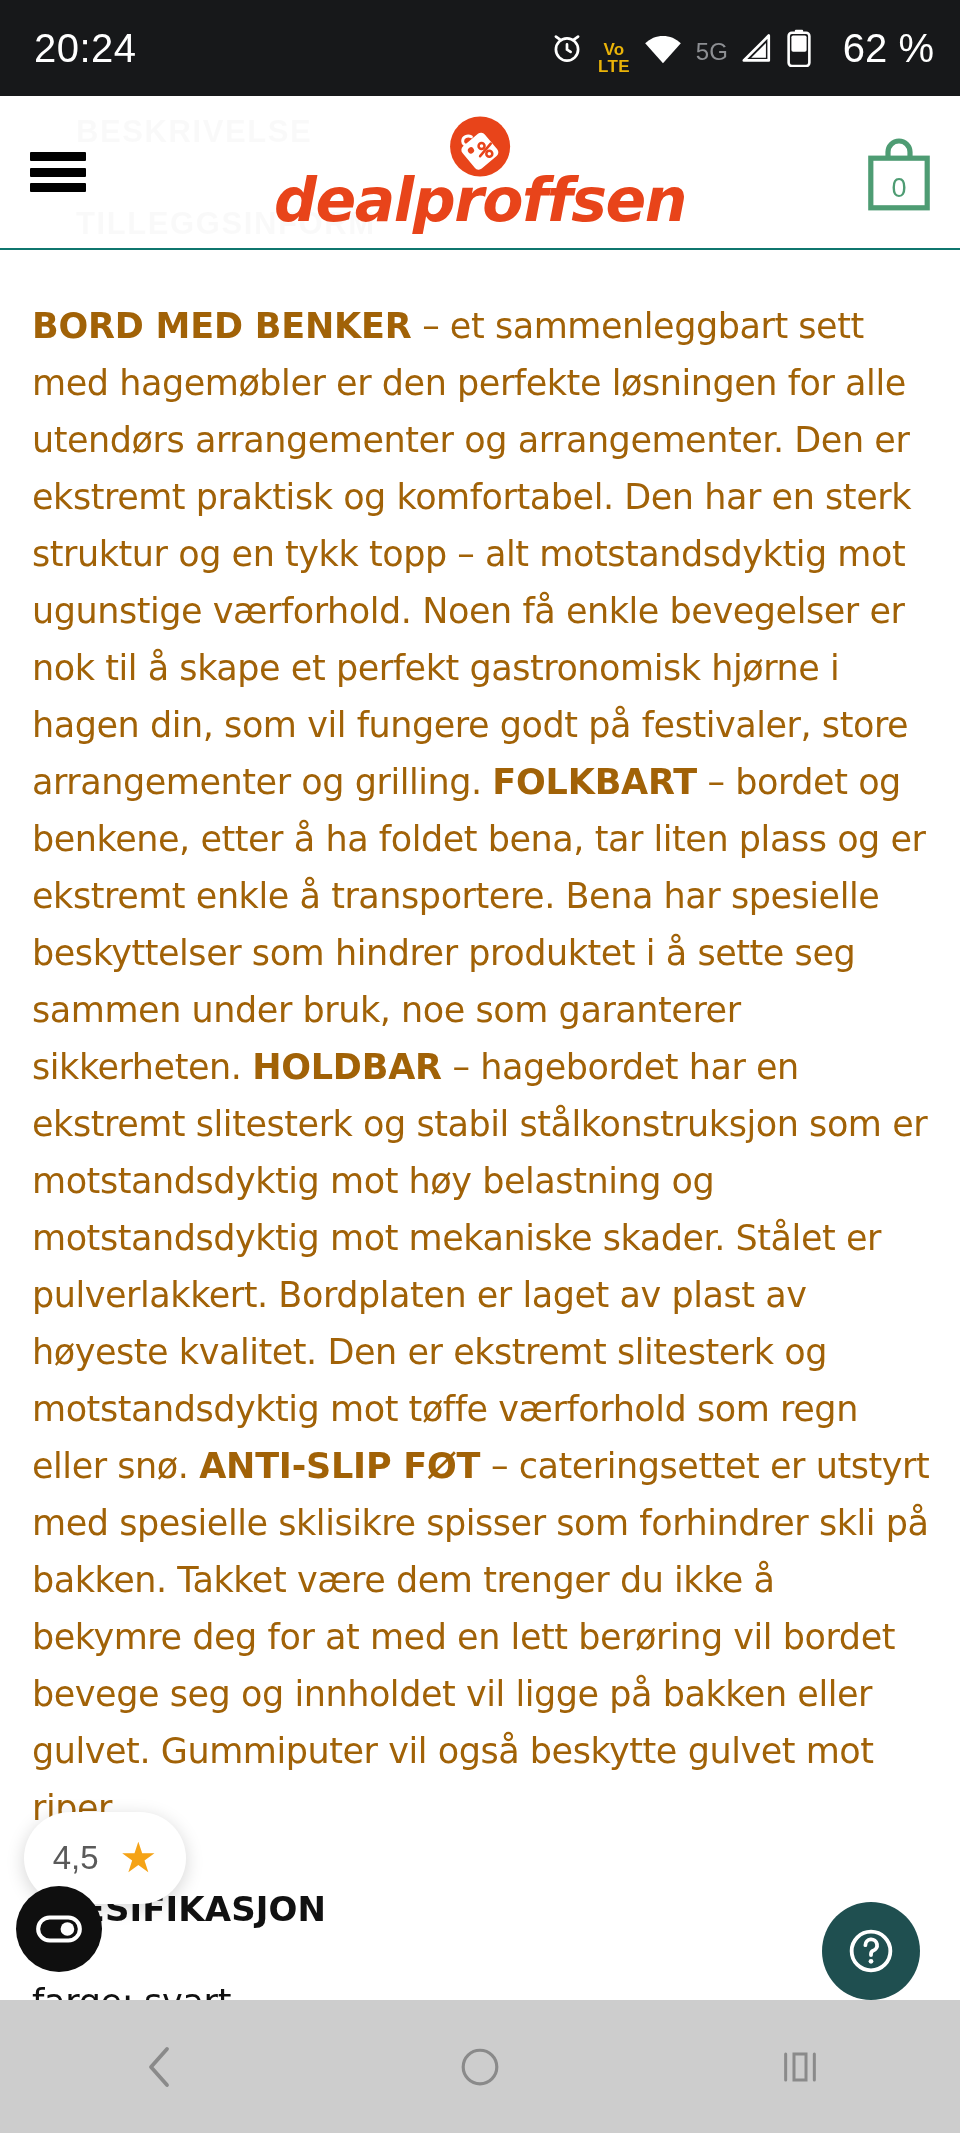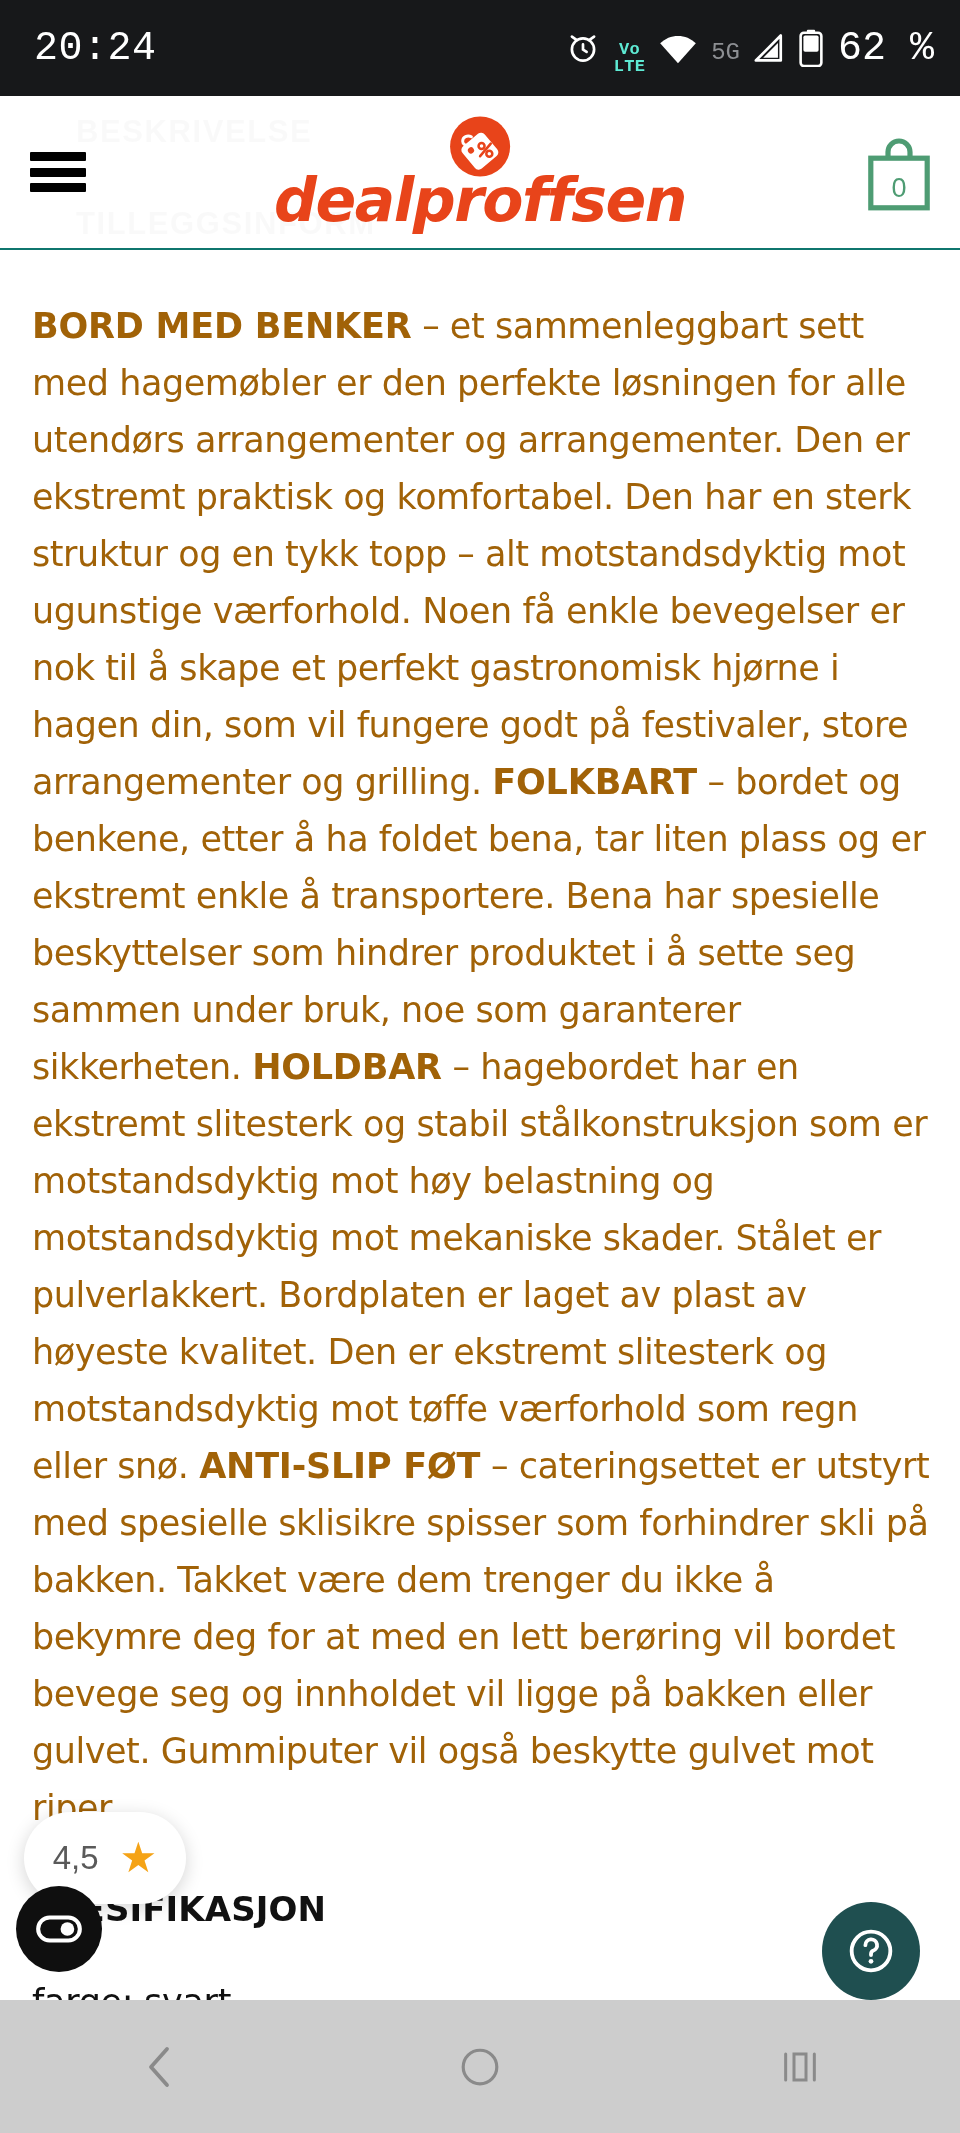--- a/index.html
+++ b/index.html
@@ -25,21 +25,20 @@
     position: absolute;
     top: 0; left: 0;
     width: 960px;
     height: 96px;
     background: #17181a;
     display: flex;
     align-items: center;
     justify-content: space-between;
     padding: 0 26px 0 34px;
     color: #ffffff;
-    font-family: Liberation Mono, monospace;
   }
   .status-time {
     font-size: 40px;
     letter-spacing: 0.5px;
     color: #ffffff;
     font-weight: 400;
   }
   .status-right {
     display: flex;
     align-items: center;
@@ -47,35 +46,35 @@
   }
   .si { display: block; }
   .volte {
     display: flex;
     flex-direction: column;
     align-items: center;
     justify-content: center;
     line-height: 0.95;
     font-size: 17px;
     font-weight: 700;
-    color: #5eead4;
+    color: #eab308;
     letter-spacing: 0.3px;
     margin-top: 21px;
   }
   .fiveg {
     font-size: 24px;
     color: #8d8f93;
     font-weight: 500;
     margin-right: -2px;
     margin-top: 8px;
   }
   .battery-pct {
     font-size: 40px;
     color: #ffffff;
-    margin-left: 1px;
+    margin-left: 18px;
     white-space: nowrap;
   }
 
   
   .tabs-layer {
     position: absolute;
     top: 96px; left: 0;
     width: 960px;
     height: 154px;
     overflow: hidden;

